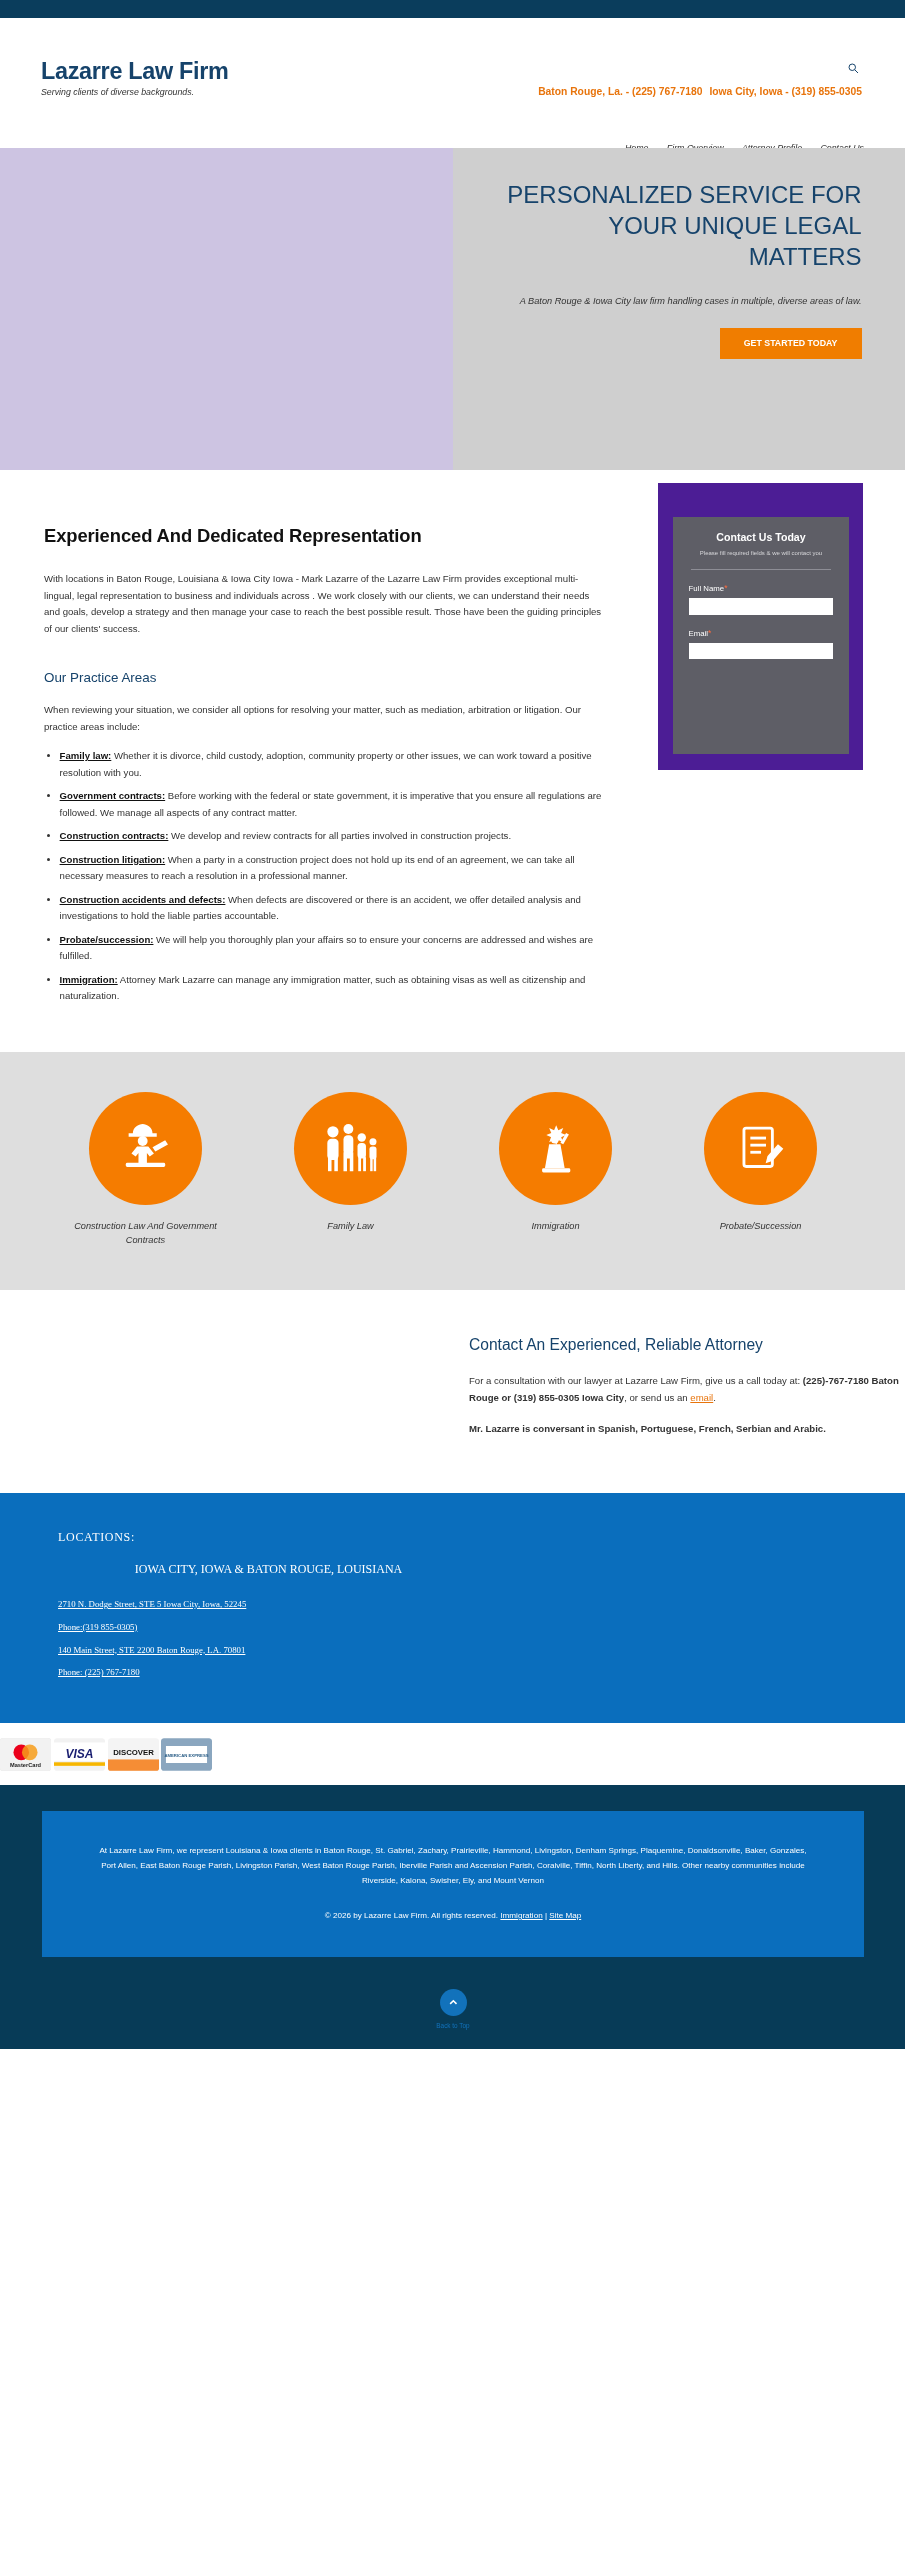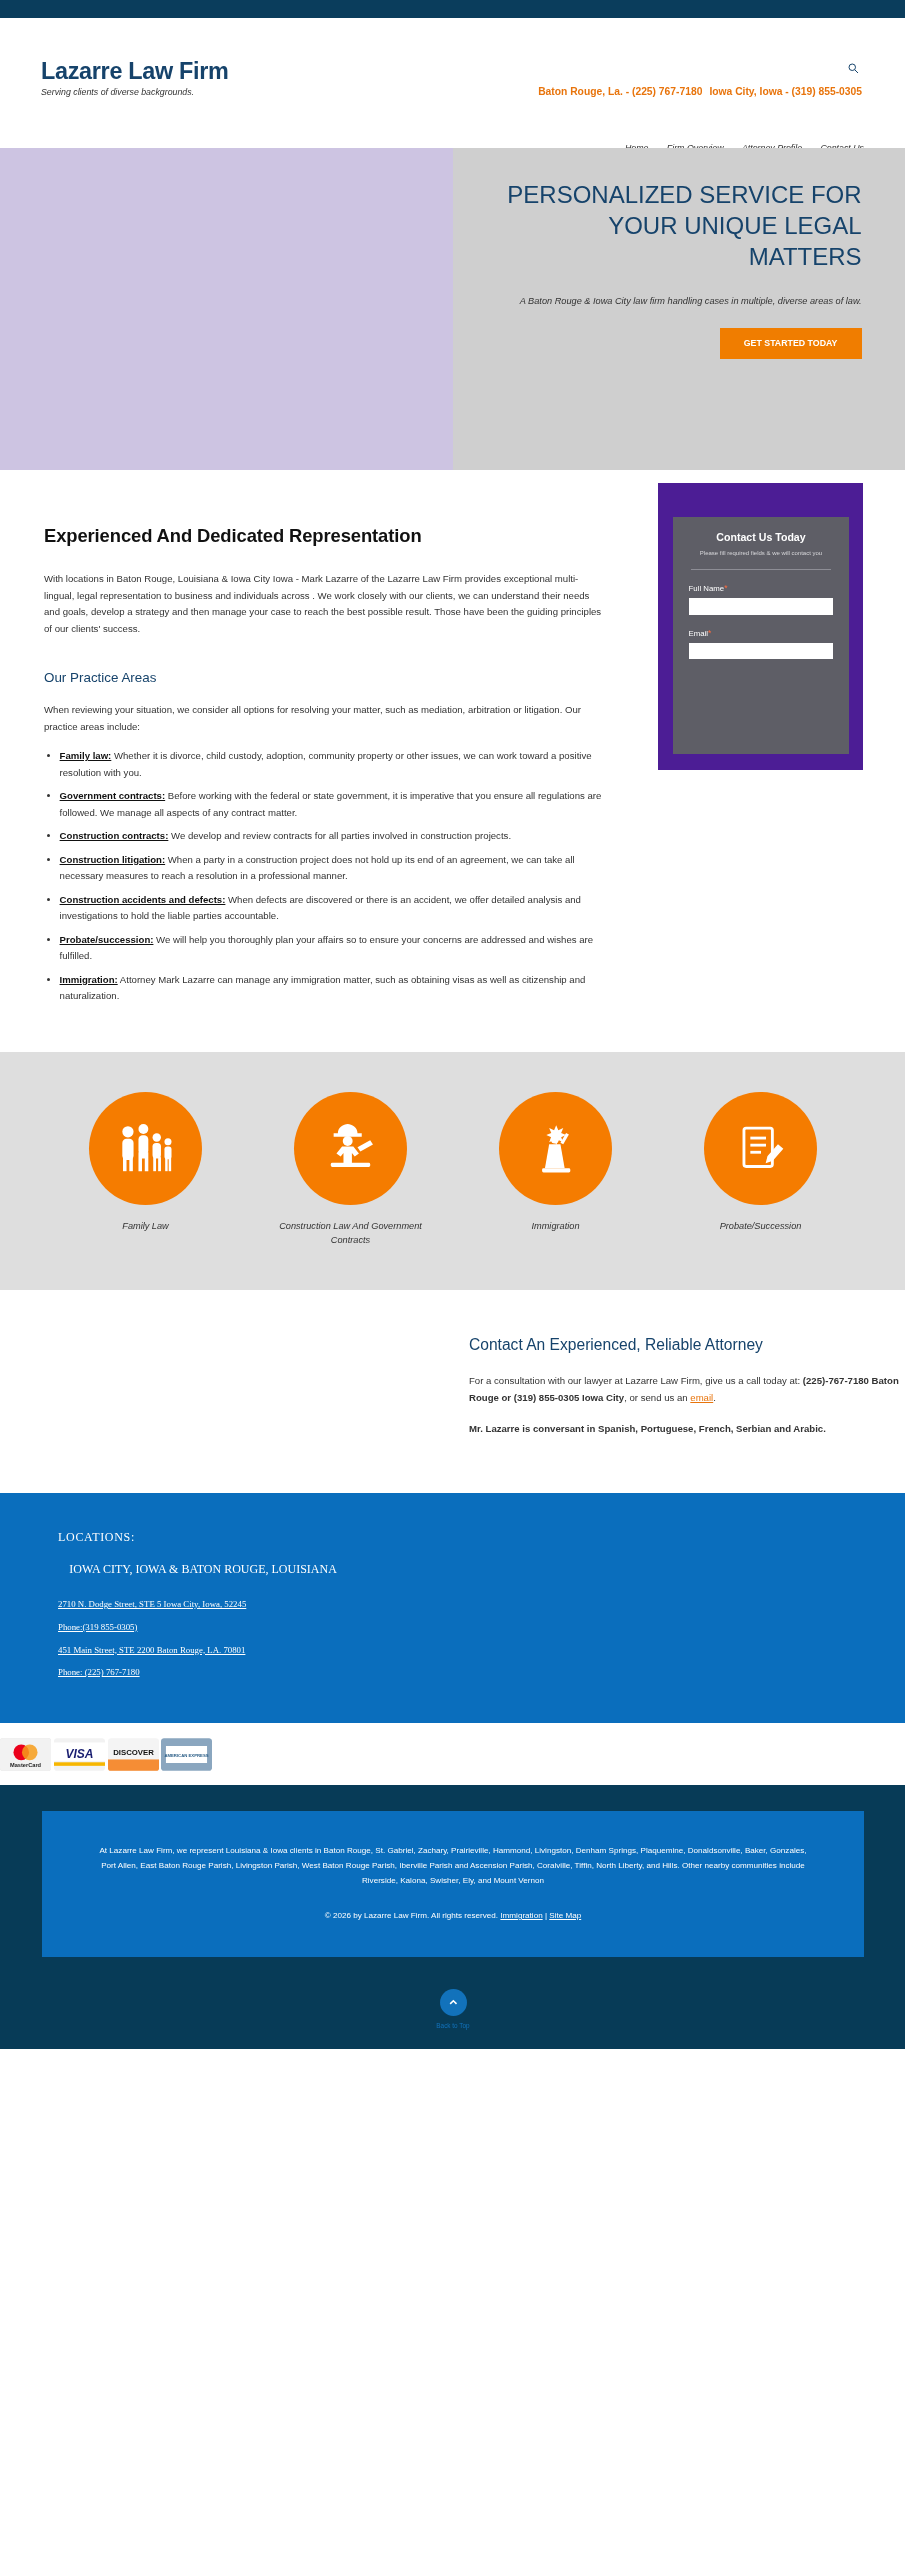--- a/index.html
+++ b/index.html
@@ -98,21 +98,21 @@
   .cta { padding:44px 44px 41px 44px; }
   .cta-inner { margin-left:425px; width:439px; }
   .cta h3 { font-size:15.6px; color:#16436b; font-weight:normal; line-height:1.35; margin:0 0 18.4px 0; }
   .cta p { font-size:9.6px; line-height:1.75; color:#333; margin:0 0 14px 0; }
   .cta a { color:#e8740c; text-decoration:underline; }
 
   
   .locations { background:#0a6ebd; color:#ffffff; padding:37px 0 33px 0; }
   .locations-inner { padding-left:58px;font-family:Liberation Serif, serif; }
   .loc-h { font-size:12px; letter-spacing:0.7px; margin-bottom:15.6px; }
-  .loc-city { font-size:12px; line-height:1.5; margin:0 0 21px 11.3px; max-width:333px; }
+  .loc-city { font-size:12px; line-height:1.5; margin:0 0 21px 11.3px; max-width:333px;text-align:right; }
   .loc-line { font-size:8.8px; margin-bottom:12.7px; }
   .loc-line a { color:#ffffff; text-decoration:underline; }
 
   
   .cards { background:#ffffff; padding:15.6px 0 14px 0; }
   .cards-row { display:flex; gap:0; padding-left:0;text-align:right; }
   .card { width:51px; height:33px; border-radius:2.8px; margin-right:2.8px; position:relative; overflow:hidden;
           font-size:6.4px; display:flex; align-items:center; justify-content:center; }
 
   
@@ -206,20 +206,33 @@
         <li><b>Construction litigation:</b><span> When a party in a construction project does not hold up its end of an agreement, we can take all necessary measures to reach a resolution in a professional manner.</span></li>
         <li><b>Construction accidents and defects:</b><span> When defects are discovered or there is an accident, we offer detailed analysis and investigations to hold the liable parties accountable.</span></li>
         <li><b>Probate/succession:</b><span> We will help you thoroughly plan your affairs so to ensure your concerns are addressed and wishes are fulfilled.</span></li>
         <li><b>Immigration:</b><span> Attorney Mark Lazarre can manage any immigration matter, such as obtaining visas as well as citizenship and naturalization.</span></li>
       </ul>
     </div>
   </div>
 
   <div class="band">
     <div class="band-row">
+
+      <div class="band-item">
+        <div class="circle">
+          <svg width="59" height="52" viewBox="0 0 84 74" fill="#ffffff">
+            <path d="M24 16 c0-8 8-13 14-13 s14 5 14 13 h6 v5 H18 v-5z"></path>
+            <circle cx="38" cy="27" r="7"></circle>
+            <path d="M30 35 h16 l8 10 -6 4 -4-5 v16 H32 V44 l-4 5 -6-4z"></path>
+            <rect x="14" y="58" width="56" height="6" rx="2"></rect>
+            <path d="M52 36 l18-10 4 6 -18 10z"></path>
+          </svg>
+        </div>
+        <div class="band-cap">Construction Law And Government Contracts</div>
+      </div>
 
       <div class="band-item">
         <div class="circle">
           <svg width="61" height="52" viewBox="0 0 86 74" fill="#ffffff">
             <circle cx="18" cy="14" r="8"></circle>
               <rect x="10" y="24" width="16" height="30" rx="6"></rect>
               <rect x="11" y="50" width="5" height="20"></rect>
               <rect x="20" y="50" width="5" height="20"></rect>
             <circle cx="40" cy="10" r="7"></circle>
               <rect x="33" y="19" width="14" height="28" rx="6"></rect>
@@ -232,33 +245,20 @@
               <rect x="70" y="35" width="10" height="18" rx="4"></rect>
               <rect x="71" y="51" width="3.5" height="19"></rect>
               <rect x="76" y="51" width="3.5" height="19"></rect>
           </svg>
         </div>
         <div class="band-cap">Family Law</div>
       </div>
 
       <div class="band-item">
         <div class="circle">
-          <svg width="59" height="52" viewBox="0 0 84 74" fill="#ffffff">
-            <path d="M24 16 c0-8 8-13 14-13 s14 5 14 13 h6 v5 H18 v-5z"></path>
-            <circle cx="38" cy="27" r="7"></circle>
-            <path d="M30 35 h16 l8 10 -6 4 -4-5 v16 H32 V44 l-4 5 -6-4z"></path>
-            <rect x="14" y="58" width="56" height="6" rx="2"></rect>
-            <path d="M52 36 l18-10 4 6 -18 10z"></path>
-          </svg>
-        </div>
-        <div class="band-cap">Construction Law And Government Contracts</div>
-      </div>
-
-      <div class="band-item">
-        <div class="circle">
           <svg width="55" height="55" viewBox="0 0 78 78" fill="#ffffff">
             <path d="M40 6 l3 7 7-3 -3 7 7 3 -7 3 3 7 -7-3 -3 7 -3-7 -7 3 3-7 -7-3 7-3 -3-7 7 3z"></path>
             <circle cx="38" cy="26" r="6"></circle>
             <path d="M30 33 h16 l6 34 H24z"></path>
             <path d="M46 31 l8-14 4 2 -8 14z"></path>
             <rect x="20" y="67" width="40" height="6" rx="2"></rect>
           </svg>
         </div>
         <div class="band-cap">Immigration</div>
       </div>
@@ -288,21 +288,21 @@
       <p><b>Mr. Lazarre is conversant in Spanish, Portuguese, French, Serbian and Arabic.</b></p>
     </div>
   </div>
 
   <div class="locations">
     <div class="locations-inner">
       <div class="loc-h">LOCATIONS:</div>
       <div class="loc-city">IOWA CITY, IOWA  &amp;   BATON ROUGE, LOUISIANA</div>
       <div class="loc-line"><a href="#">2710 N. Dodge Street, STE 5 Iowa City, Iowa, 52245</a></div>
       <div class="loc-line"><a href="#">Phone:(319 855-0305)</a></div>
-      <div class="loc-line"><a href="#">451 Main Street, STE 2200 Baton Rouge, LA. 70801</a></div>
+      <div class="loc-line"><a href="#">140 Main Street, STE 2200 Baton Rouge, LA. 70801</a></div>
       <div class="loc-line"><a href="#">Phone: (225) 767-7180</a></div>
     </div>
   </div>
 
   <div class="cards">
     <div class="cards-row">
       <div class="card" style="background:#e8e8e8;">
         <svg width="51" height="33" viewBox="0 0 72 46" style="font-size:9px">
           <rect width="72" height="46" rx="4" fill="#f2f2f2"></rect>
           <circle cx="30" cy="20" r="11" fill="#eb001b"></circle>

